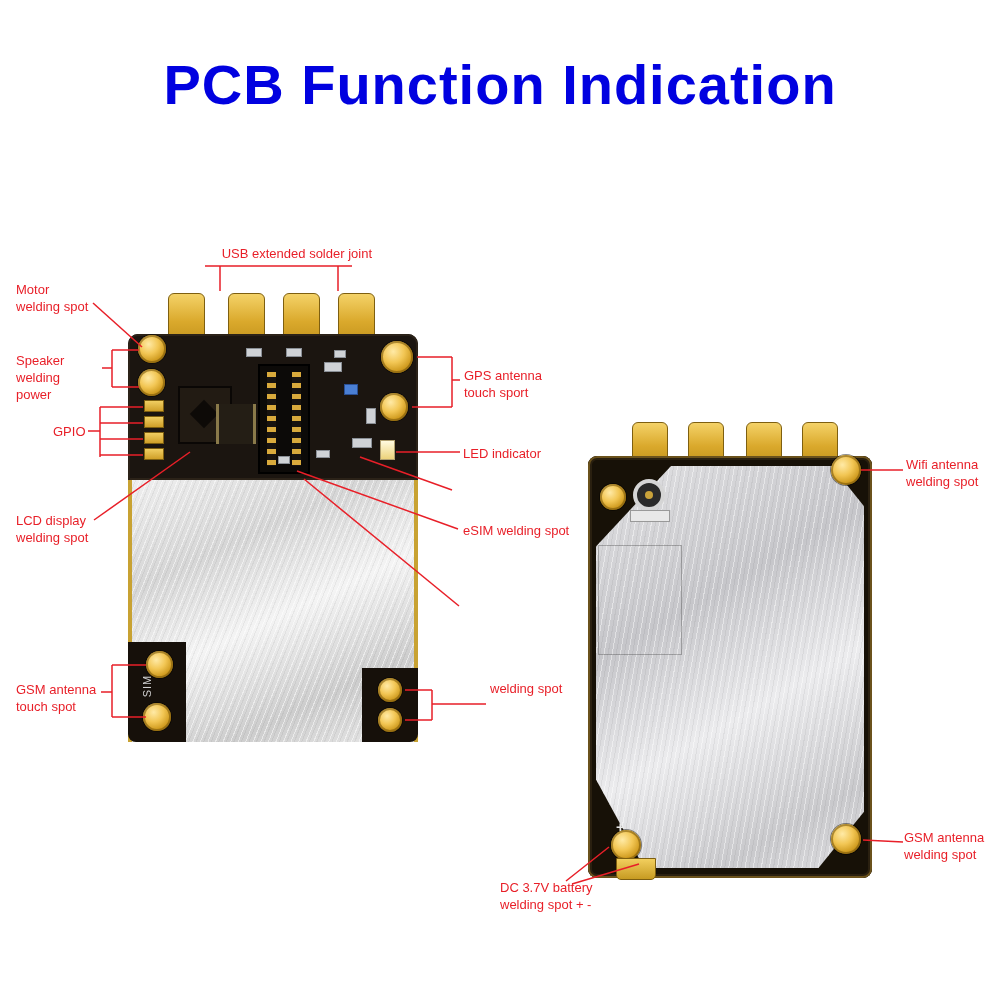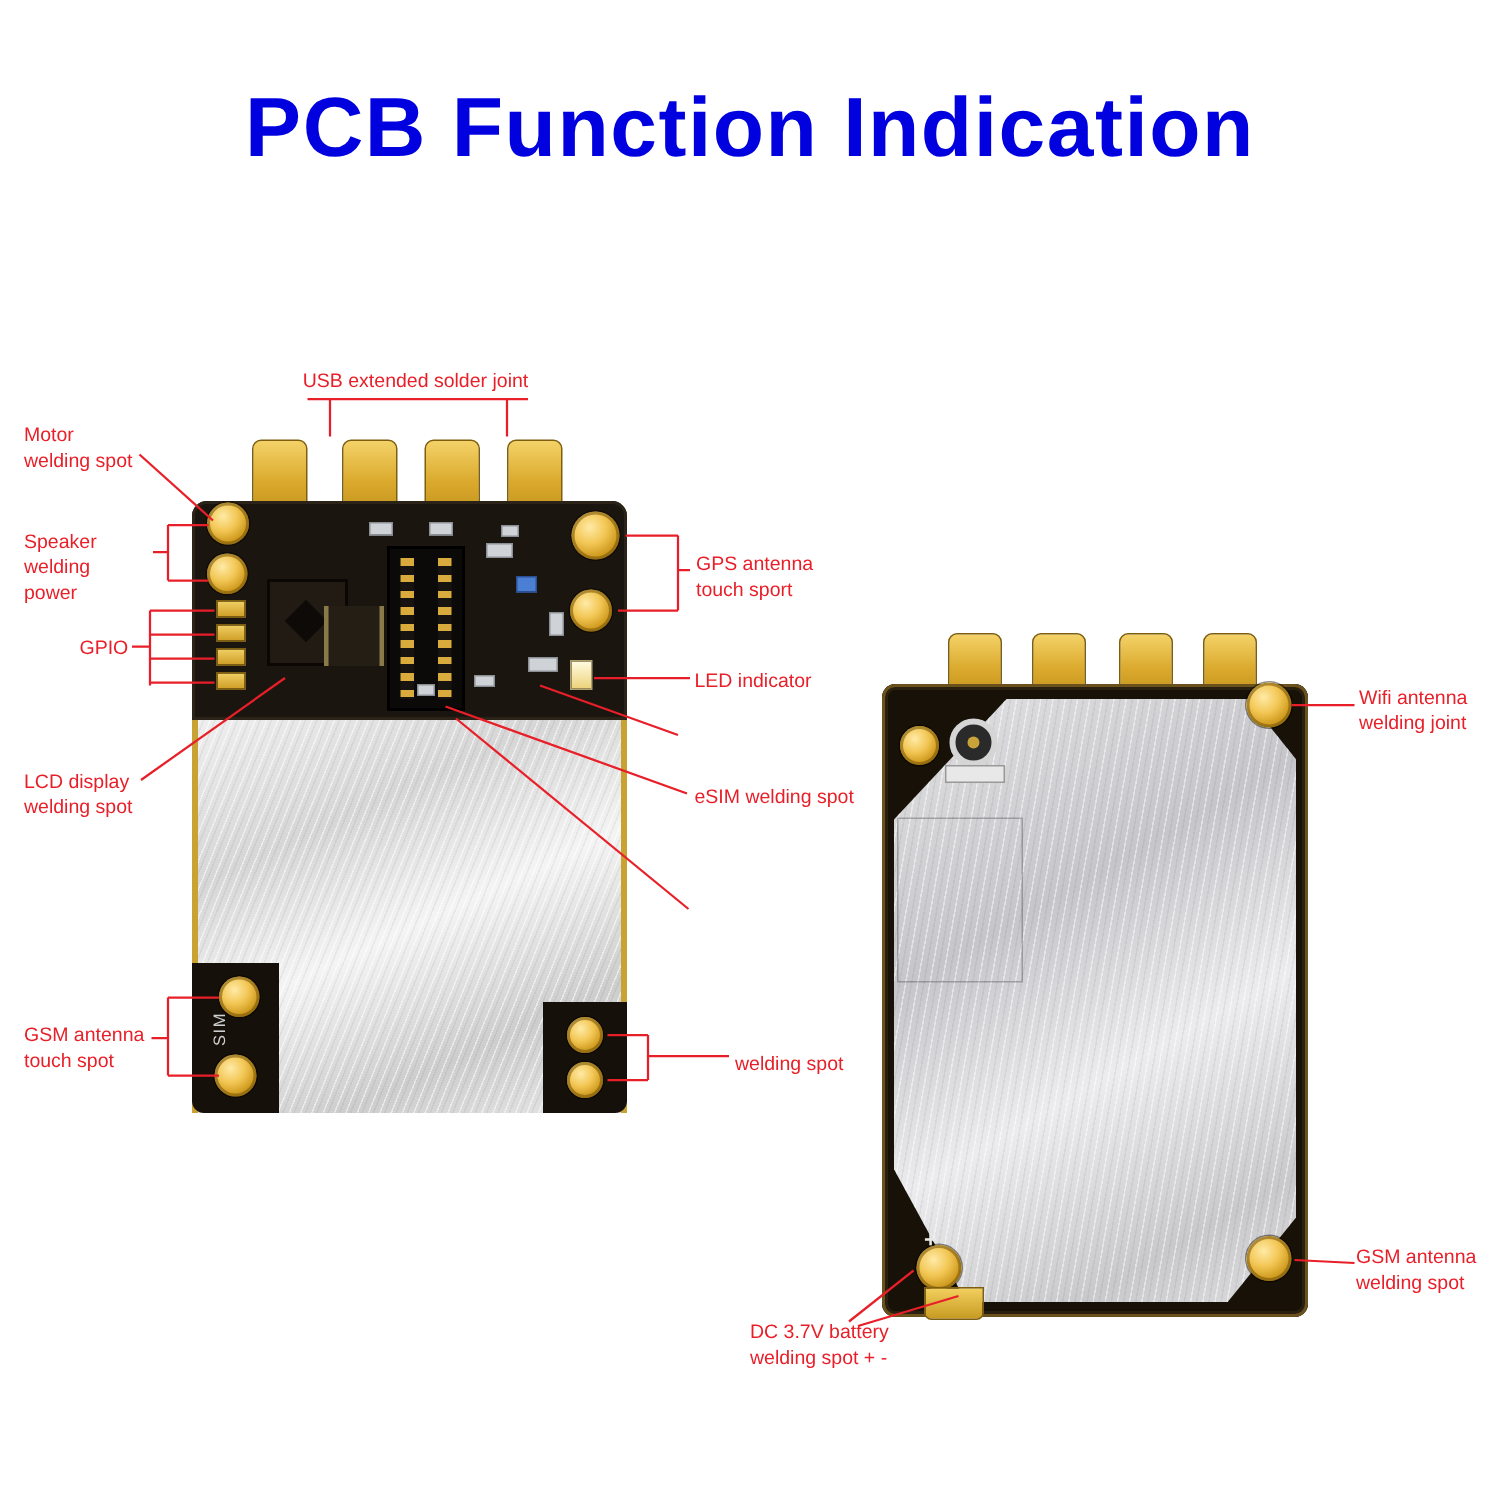--- a/index.html
+++ b/index.html
@@ -1,21 +1,21 @@
 <!DOCTYPE html>
 <html><head>
 <meta charset="utf-8">
 <style>
   html,body{margin:0;padding:0;background:#fff;}
   .canvas{position:relative;width:1000px;height:1000px;background:#ffffff;overflow:hidden;
           font-family:"Liberation Sans",sans-serif;}
   .title{position:absolute;top:52px;left:0;width:100%;text-align:center;
          font-size:56px;font-weight:bold;color:#0101e0;letter-spacing:1px;}
   .callout{position:absolute;color:#e81f28;font-size:13px;line-height:1.3;}
-  .center{text-align:center;}
+  .center{text-align:right;}
   svg.lines{position:absolute;left:0;top:0;pointer-events:none;}
 
   
   .gc{position:absolute;border-radius:50%;
       background:radial-gradient(circle at 38% 33%,#ffeaa6 0%,#f2c654 38%,#cf9a1e 68%,#996d0d 100%);
       box-shadow:inset 0 0 0 2px rgba(115,82,10,.55),0 0 0 1px rgba(0,0,0,.45);}
   .tab{position:absolute;background:linear-gradient(180deg,#f4d268,#daa92c 55%,#c2921c);
        border:1px solid #7e5f10;border-radius:6px 6px 3px 3px;box-sizing:border-box;}
   .brushed{background:
       repeating-linear-gradient(112deg,rgba(255,255,255,.5) 0 1px,rgba(255,255,255,0) 1px 3px,rgba(0,0,0,.05) 3px 4px,rgba(0,0,0,0) 4px 7px),
@@ -159,18 +159,18 @@
 
   <div class="callout center" style="left:182px;top:246px;width:190px">USB extended solder joint</div>
   <div class="callout" style="left:16px;top:282px;width:80px">Motor welding spot</div>
   <div class="callout" style="left:16px;top:353px;width:80px">Speaker welding power</div>
   <div class="callout" style="left:53px;top:424px;width:40px">GPIO</div>
   <div class="callout" style="left:16px;top:513px;width:84px">LCD display welding spot</div>
   <div class="callout" style="left:16px;top:682px;width:86px">GSM antenna touch spot</div>
   <div class="callout" style="left:464px;top:368px;width:86px">GPS antenna touch sport</div>
   <div class="callout" style="left:463px;top:446px;width:110px">LED indicator</div>
   <div class="callout" style="left:463px;top:523px;width:130px">eSIM welding spot</div>
-  <div class="callout" style="left:490px;top:701px;width:110px">welding spot</div>
-  <div class="callout" style="left:906px;top:457px;width:86px">Wifi antenna welding joint</div>
+  <div class="callout" style="left:490px;top:681px;width:110px">welding spot</div>
+  <div class="callout" style="left:906px;top:457px;width:86px">Wifi antenna welding spot</div>
   <div class="callout" style="left:904px;top:830px;width:86px">GSM antenna welding spot</div>
   <div class="callout" style="left:500px;top:880px;width:100px">DC 3.7V battery welding spot + -</div>
 
 </div>
 
 </body></html>

